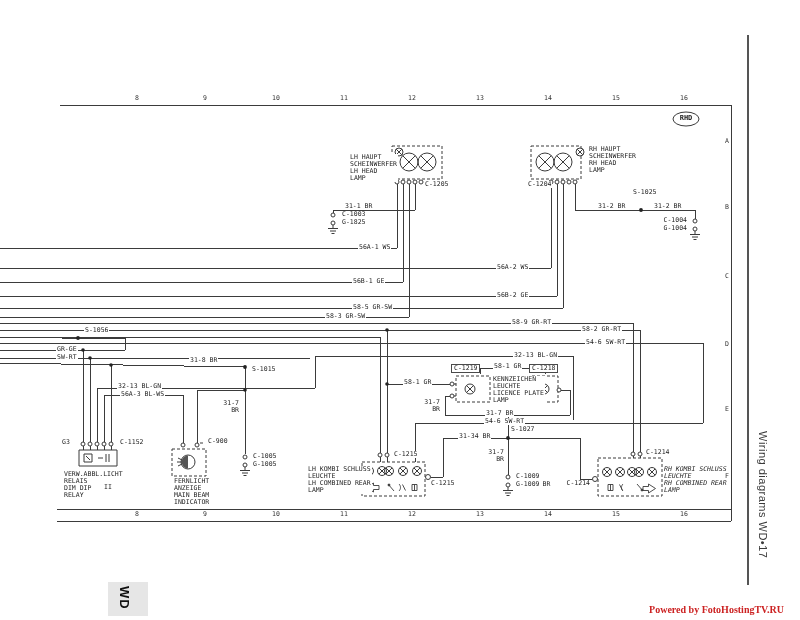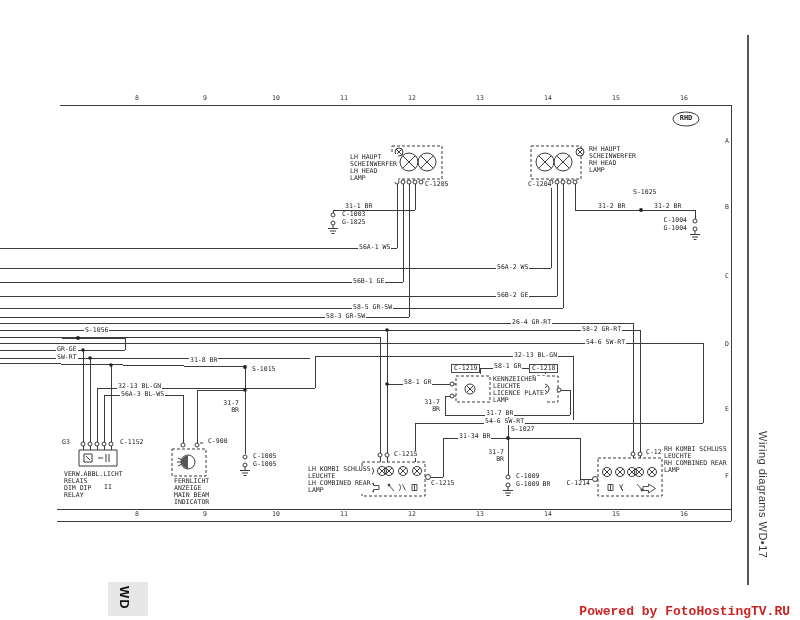--- a/index.html
+++ b/index.html
@@ -14,22 +14,22 @@
   #caption{position:absolute;left:400px;top:550px;transform:translateX(-50%);
            font-family:"Liberation Sans",sans-serif;font-size:9.5px;font-weight:600;
            color:#2a2a2a;white-space:nowrap;}
   #sidebar-title{position:absolute;left:769px;top:431px;transform:rotate(90deg);
            transform-origin:top left;font-family:"Liberation Sans",sans-serif;
            font-size:11px;color:#3a3a3a;letter-spacing:0.5px;white-space:nowrap;}
   #corner-tab{position:absolute;left:108px;top:582px;width:40px;height:34px;background:#e6e6e6;}
   #corner-tab span{position:absolute;left:24px;top:4px;transform:rotate(90deg);
            transform-origin:top left;font-family:"Liberation Sans",sans-serif;
            font-size:13px;font-weight:bold;color:#111;letter-spacing:1px;}
-  #watermark{position:absolute;right:10px;top:604px;font-family:Liberation Mono, monospace;
-           font-size:13px;font-weight:bold;color:#cc2222;}
+  #watermark{position:absolute;right:16px;top:604px;font-family:Liberation Serif, serif;
+           font-size:10px;font-weight:bold;color:#cc2222;}
 </style>
 </head>
 <body>
 
 <div id="stage">
 
   <svg id="wires" width="800" height="620" viewBox="0 0 800 620">
 
     <g stroke="#3b3b3b" stroke-width="1" fill="none" shape-rendering="crispEdges">
       <path d="M60 105H731M731 105V521M57 509H731M57 521H731"></path>
@@ -204,21 +204,21 @@
       <div class="lab w" style="left: 597px; top: 203px;">31-2 BR</div>
       <div class="lab w" style="left: 653px; top: 203px;">31-2 BR</div>
       <div class="lab w" style="left: 688px; top: 217px; transform: translateX(-100%); text-align: right;">C-1004</div>
       <div class="lab w" style="left: 688px; top: 225px; transform: translateX(-100%); text-align: right;">G-1004</div>
       <div class="lab w" style="left: 358px; top: 244px;">56A-1 WS</div>
       <div class="lab w" style="left: 496px; top: 264px;">56A-2 WS</div>
       <div class="lab w" style="left: 352px; top: 278px;">56B-1 GE</div>
       <div class="lab w" style="left: 496px; top: 292px;">56B-2 GE</div>
       <div class="lab w" style="left: 352px; top: 304px;">58-5 GR-SW</div>
       <div class="lab w" style="left: 325px; top: 313px;">58-3 GR-SW</div>
-      <div class="lab w" style="left: 511px; top: 319px;">26-4 GR-RT</div>
+      <div class="lab w" style="left: 511px; top: 319px;">58-9 GR-RT</div>
       <div class="lab w" style="left: 581px; top: 326px;">58-2 GR-RT</div>
       <div class="lab w" style="left: 585px; top: 339px;">54-6 SW-RT</div>
       <div class="lab w" style="left: 513px; top: 352px;">32-13 BL-GN</div>
       <div class="lab w" style="left: 84px; top: 327px;">S-1056</div>
       <div class="lab w" style="left: 56px; top: 346px;">GR-GE</div>
       <div class="lab w" style="left: 56px; top: 354px;">SW-RT</div>
       <div class="lab w" style="left: 189px; top: 357px;">31-8 BR</div>
       <div class="lab w" style="left: 251px; top: 366px;">S-1015</div>
       <div class="lab w" style="left: 117px; top: 383px;">32-13 BL-GN</div>
       <div class="lab w" style="left: 120px; top: 391px;">56A-3 BL-WS</div>
@@ -257,21 +257,21 @@
 BR</div>
       <div class="lab w" style="left: 515px; top: 473px;">C-1009</div>
       <div class="lab w" style="left: 515px; top: 481px;">G-1009</div>
       <div class="lab w" style="left: 393px; top: 451px;">C-1215</div>
       <div class="lab w" style="left: 307px; top: 466px;">LH KOMBI SCHLUSS
 LEUCHTE
 LH COMBINED REAR
 LAMP</div>
       <div class="lab w" style="left: 430px; top: 480px;">C-1215</div>
       <div class="lab w" style="left: 645px; top: 449px;">C-1214</div>
-      <div class="lab w" style="left: 663px; top: 446px;">RH KOMBI SCHLUSS
+      <div class="lab w" style="left: 663px; top: 466px; font-style: italic;">RH KOMBI SCHLUSS
 LEUCHTE
 RH COMBINED REAR
 LAMP</div>
       <div class="lab w" style="left: 591px; top: 480px; transform: translateX(-100%); text-align: right;">C-1214</div>
       <div class="lab badge" style="left: 686px; top: 115px; transform: translateX(-50%); text-align: center;">RHD</div>
       <div class="lab ruler" style="left: 137px; top: 95px; transform: translateX(-50%); text-align: center;">8</div>
       <div class="lab ruler" style="left: 205px; top: 95px; transform: translateX(-50%); text-align: center;">9</div>
       <div class="lab ruler" style="left: 276px; top: 95px; transform: translateX(-50%); text-align: center;">10</div>
       <div class="lab ruler" style="left: 344px; top: 95px; transform: translateX(-50%); text-align: center;">11</div>
       <div class="lab ruler" style="left: 412px; top: 95px; transform: translateX(-50%); text-align: center;">12</div>

